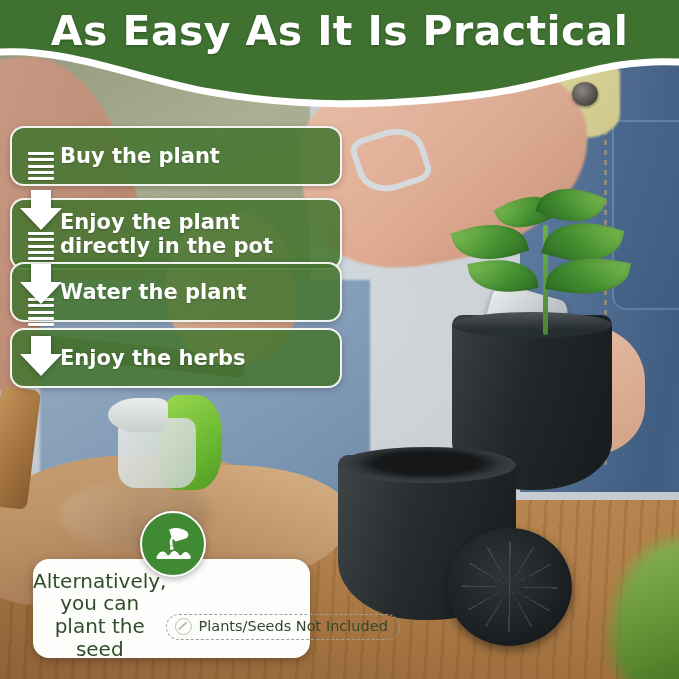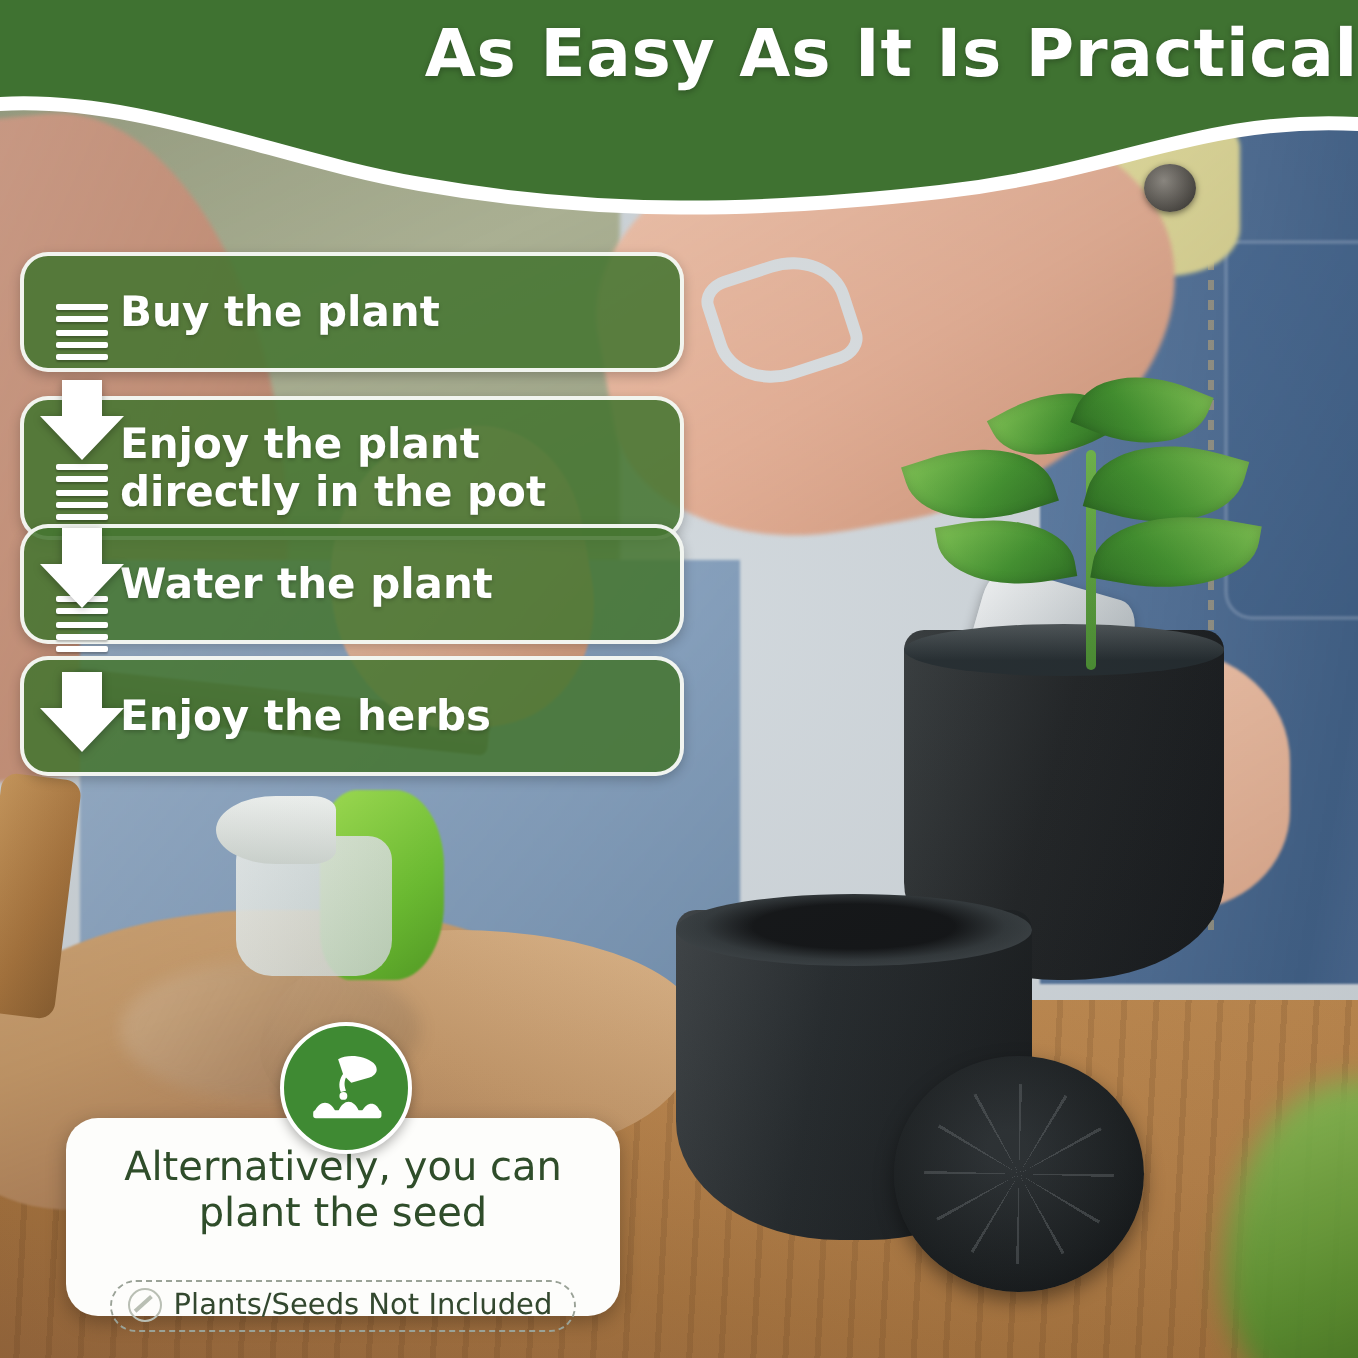--- a/index.html
+++ b/index.html
@@ -224,23 +224,23 @@
   
   .bg-soften{inset:0;background:radial-gradient(circle at 50% 45%,rgba(255,255,255,.05),rgba(0,0,0,.08));}
 
   
   .header-band{
     position:absolute;left:0;top:0;width:679px;height:130px;
     pointer-events:none;
   }
   .header-title{
     position:absolute;left:0;top:7px;width:679px;
-    text-align:right;
+    text-align:center;
     color:#ffffff;
-    font-size:33px;
+    font-size:41px;
     font-weight:bold;
     letter-spacing:.4px;
     text-shadow:0 1px 3px rgba(0,0,0,.28);
     z-index:6;
   }
 
   
   .steps{position:absolute;left:0;top:0;width:679px;height:679px;}
   .step-card{
     position:absolute;left:10px;width:328px;
@@ -287,21 +287,21 @@
     z-index:7;
     display:flex;align-items:center;justify-content:center;
   }
   .badge svg{width:42px;height:42px;display:block;}
   .alt-card{
     position:absolute;left:33px;top:559px;width:277px;height:99px;
     background:#fdfdfb;
     border-radius:16px;
     box-shadow:0 3px 10px rgba(0,0,0,.28);
     z-index:6;
-    display:flex;flex-direction:column;align-items:center;
+    display:flex;flex-direction:row;align-items:center;
     padding-top:13px;box-sizing:border-box;
   }
   .alt-text{
     color:#2f4d2a;
     font-size:20px;
     font-weight:normal;
     line-height:1.13;
     text-align:center;
     width:250px;
   }

